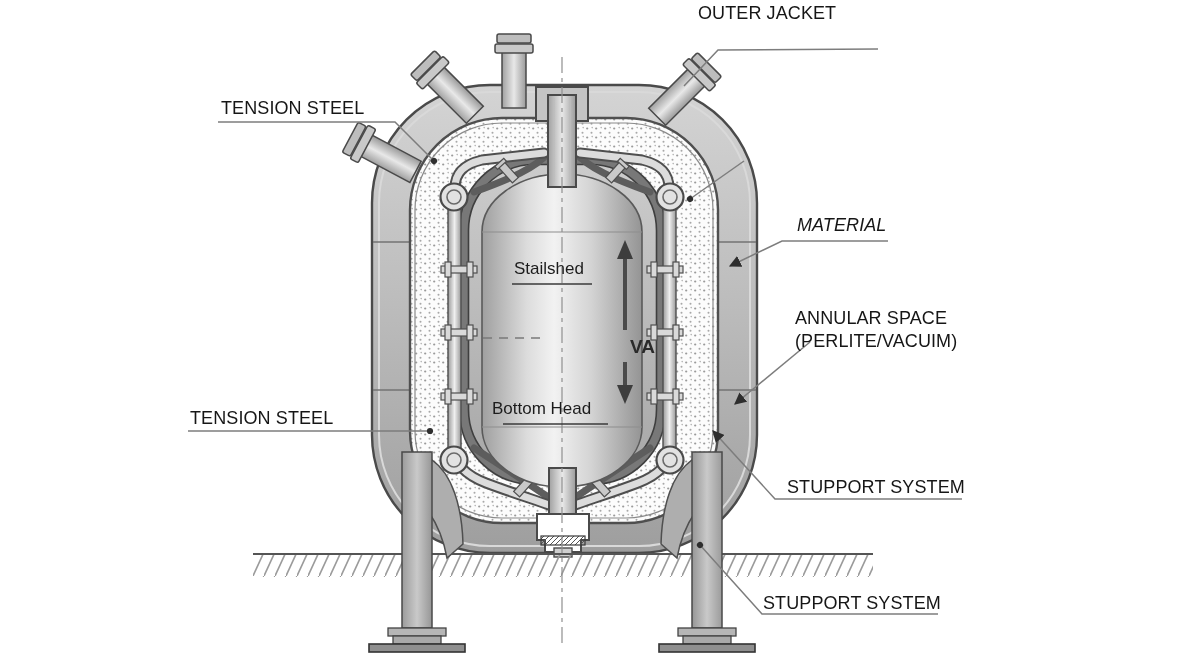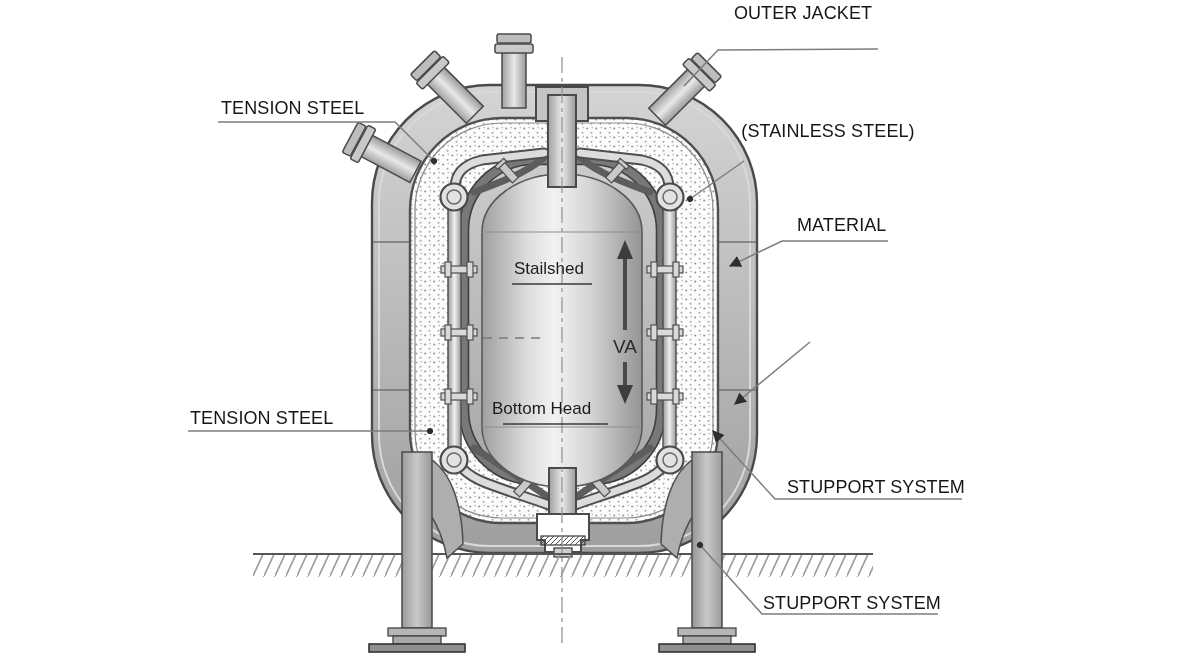--- a/index.html
+++ b/index.html
@@ -1,23 +1,23 @@
 <!DOCTYPE html>
 <html><head>
 <meta charset="utf-8">
 <style>
   html,body{margin:0;padding:0;background:#ffffff;}
   .stage{position:relative;width:1200px;height:654px;background:#ffffff;overflow:hidden;
          font-family:"Liberation Sans", sans-serif;}
   .stage svg{position:absolute;left:0;top:0;}
   .lbl{position:absolute;color:#161616;font-size:18px;line-height:23px;white-space:nowrap;
        letter-spacing:0.1px;}
-  .lbl.center{text-align:center;}
+  .lbl.center{text-align:left;}
   .ann{position:absolute;color:#1c1c1c;font-size:17px;line-height:22px;white-space:nowrap;}
-  .va{position:absolute;color:#2a2a2a;font-size:19px;font-weight:normal;white-space:nowrap;}
+  .va{position:absolute;color:#2a2a2a;font-size:19px;font-weight:bold;white-space:nowrap;margin-left:17px;}
 </style>
 </head>
 <body>
 
 <div class="stage">
 
 <svg width="1200" height="654" viewBox="0 0 1200 654">
   <defs>
     <linearGradient id="gJacket" x1="0" y1="0" x2="0" y2="1">
       <stop offset="0" stop-color="#d4d4d4"></stop>
@@ -263,26 +263,27 @@
   </g>
 </svg>
 
 <div class="lbl center" style="left:698px;top:2px;width:210px;">
   <div>OUTER JACKET</div>
 </div>
 
 <div class="lbl" style="left:221px;top:97px;">TENSION STEEL</div>
 
 <div class="lbl center" style="left:728px;top:120px;width:200px;">
-  <div>(STAINLESS STEEL)</div>
-</div>
-
-<div class="lbl" style="left:797px;top:214px;">MATERIAL</div>
+</div>
+
+<div class="lbl" style="left:797px;top:214px;font-style:italic;">MATERIAL</div>
 
 <div class="lbl center" style="left:795px;top:307px;width:205px;">
+  <div>ANNULAR SPACE</div>
+  <div>(PERLITE/VACUIM)</div>
 </div>
 
 <div class="lbl" style="left:190px;top:407px;">TENSION STEEL</div>
 
 <div class="lbl" style="left:787px;top:476px;">STUPPORT SYSTEM</div>
 
 <div class="lbl" style="left:763px;top:592px;">STUPPORT SYSTEM</div>
 
 <div class="ann" style="left:514px;top:258px;">Stailshed</div>
 

